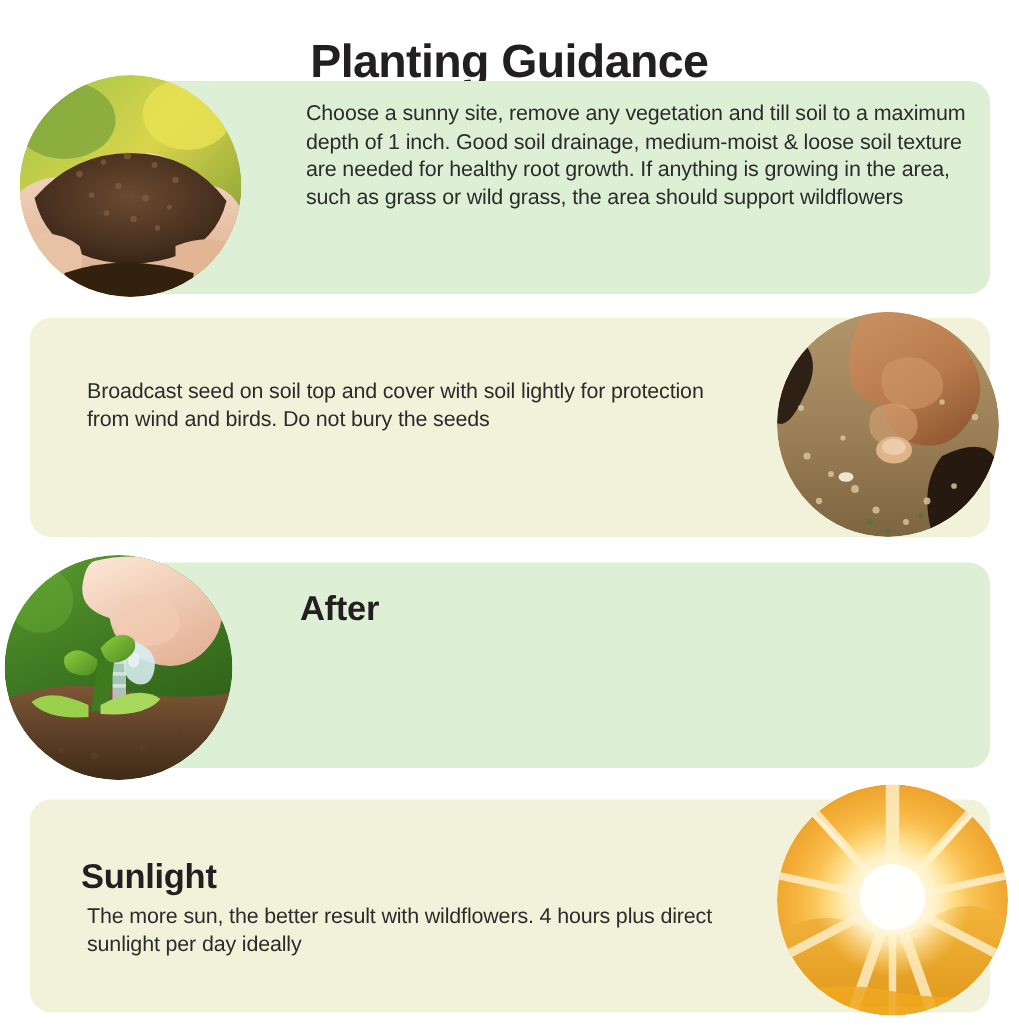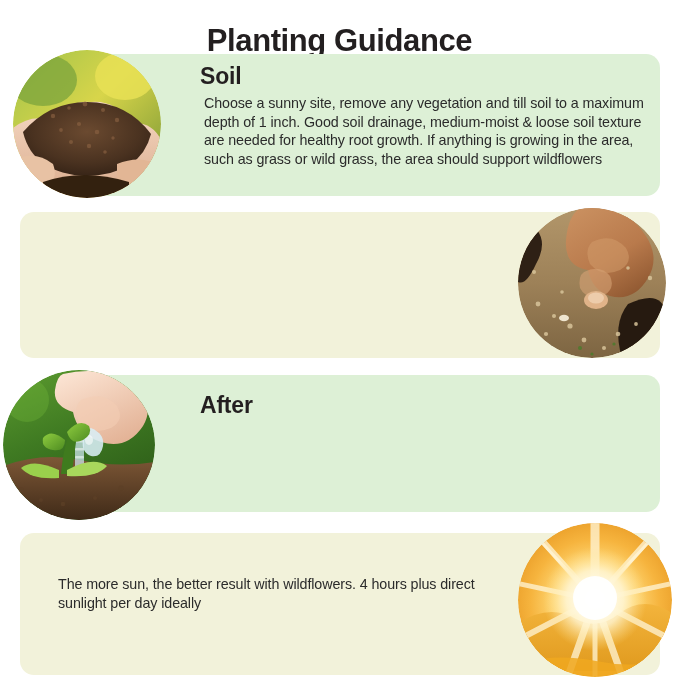--- a/index.html
+++ b/index.html
@@ -132,21 +132,20 @@
           <circle cx="92" cy="102" r="1.8"></circle>
       </g>
       <path d="M0 110 q22 -10 40 4 q6 16 -8 26 l-32 0 z" fill="#e8c2a4"></path>
       <path d="M104 114 q24 -10 44 2 l0 32 l-44 0 z" fill="#e2b695"></path>
       <path d="M30 132 q40 -14 86 0 l0 16 l-86 0 z" fill="#33210f"></path>
     </g>
   </svg>
 </div>
 
 <div class="card-body" id="body-soil">
-  <div class="card-heading">Soil</div>
   <p class="card-text">Choose a sunny site, remove any vegetation and till soil to a maximum depth of 1 inch. Good soil drainage, medium-moist &amp; loose soil texture are needed for healthy root growth. If anything is growing in the area, such as grass or wild grass, the area should support wildflowers</p>
 </div>
 
 <div class="card cream" id="card-sow"></div>
 
 <div class="photo" id="photo-sow">
   <svg width="148" height="150" viewBox="0 0 148 150">
     <defs>
       <clipPath id="clipSow">
           <ellipse cx="74" cy="75" rx="74" ry="75"></ellipse>
@@ -190,20 +189,21 @@
         <circle cx="62" cy="140" r="2"></circle>
           <circle cx="74" cy="146" r="1.6"></circle>
         <circle cx="96" cy="136" r="1.6"></circle>
       </g>
       <ellipse cx="46" cy="110" rx="5" ry="3.2" fill="#efe5cf"></ellipse>
     </g>
   </svg>
 </div>
 
 <div class="card-body" id="body-sow">
+  <p class="card-text">Broadcast seed on soil top and cover with soil lightly for protection from wind and birds. Do not bury the seeds</p>
 </div>
 
 <div class="card green" id="card-water"></div>
 
 <div class="photo" id="photo-water">
   <svg width="152" height="150" viewBox="0 0 152 150">
     <defs>
       <clipPath id="clipWater">
           <ellipse cx="76" cy="75" rx="76" ry="75"></ellipse>
         </clipPath>
@@ -305,14 +305,15 @@
         <line x1="77" y1="77" x2="2" y2="-4" stroke-width="3"></line>
       </g>
       <circle cx="77" cy="76" r="52" fill="url(#core)"></circle>
       <circle cx="77" cy="75" r="22" fill="#ffffff" opacity="0.95"></circle>
       <path d="M0 140 q40 -10 78 -2 q38 8 76 -2 l0 18 l-154 0 z" fill="#f0a820" opacity="0.85"></path>
     </g>
   </svg>
 </div>
 
 <div class="card-body" id="body-sunlight">
+  <div class="card-heading">Sunlight</div>
   <p class="card-text">The more sun, the better result with wildflowers. 4 hours plus direct sunlight per day ideally</p>
 </div>
 
 </body></html>

